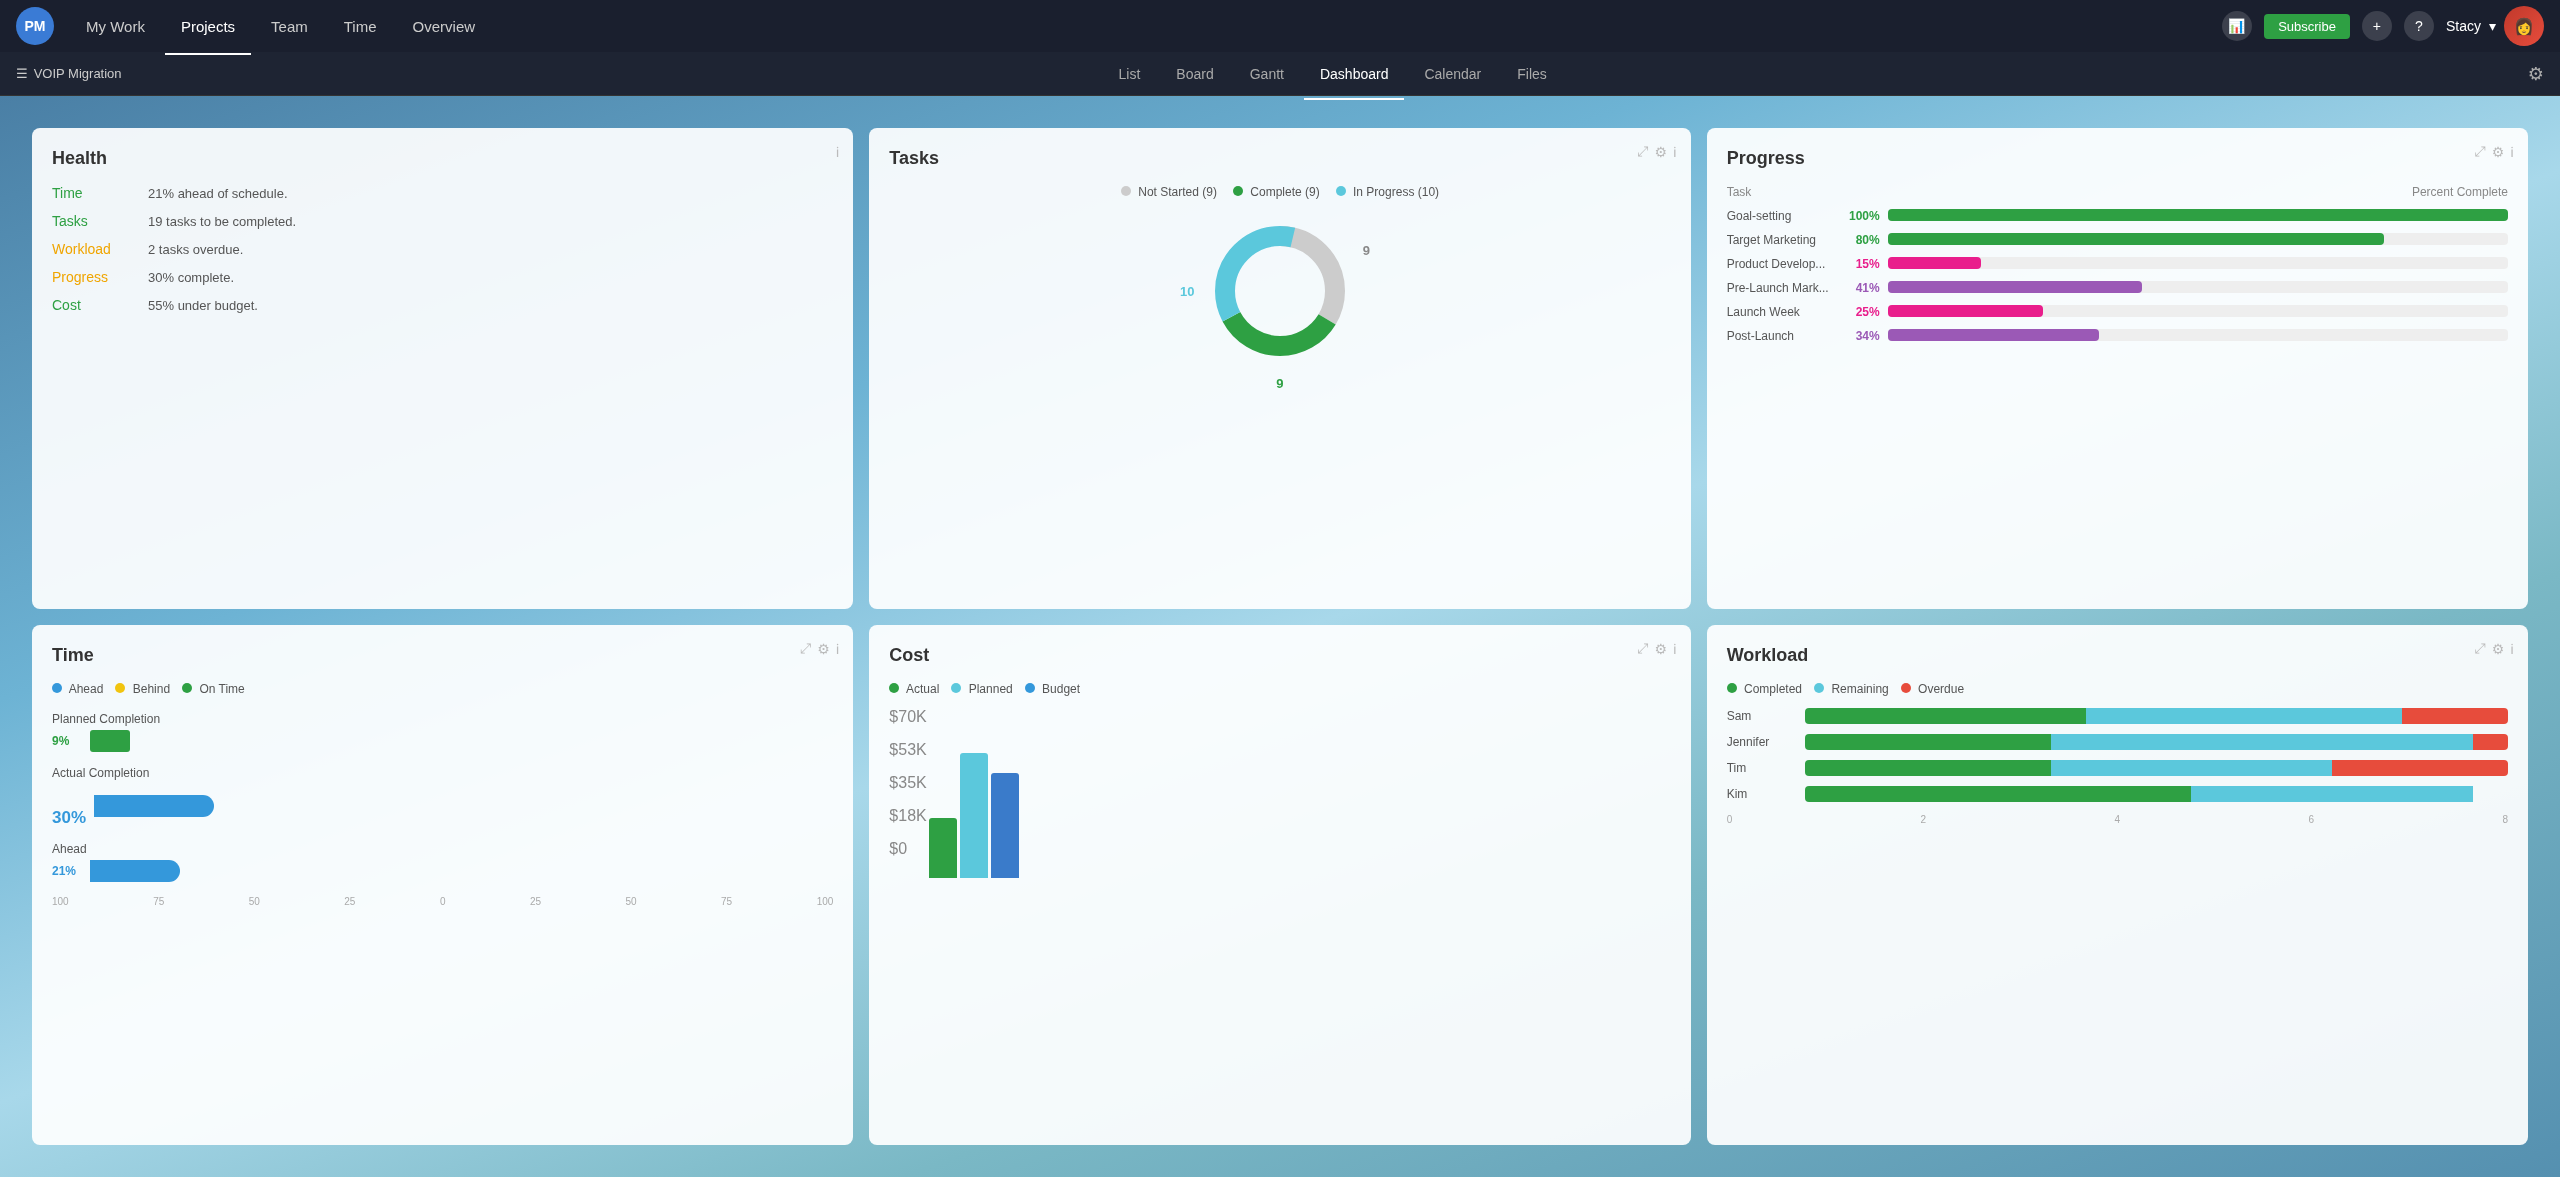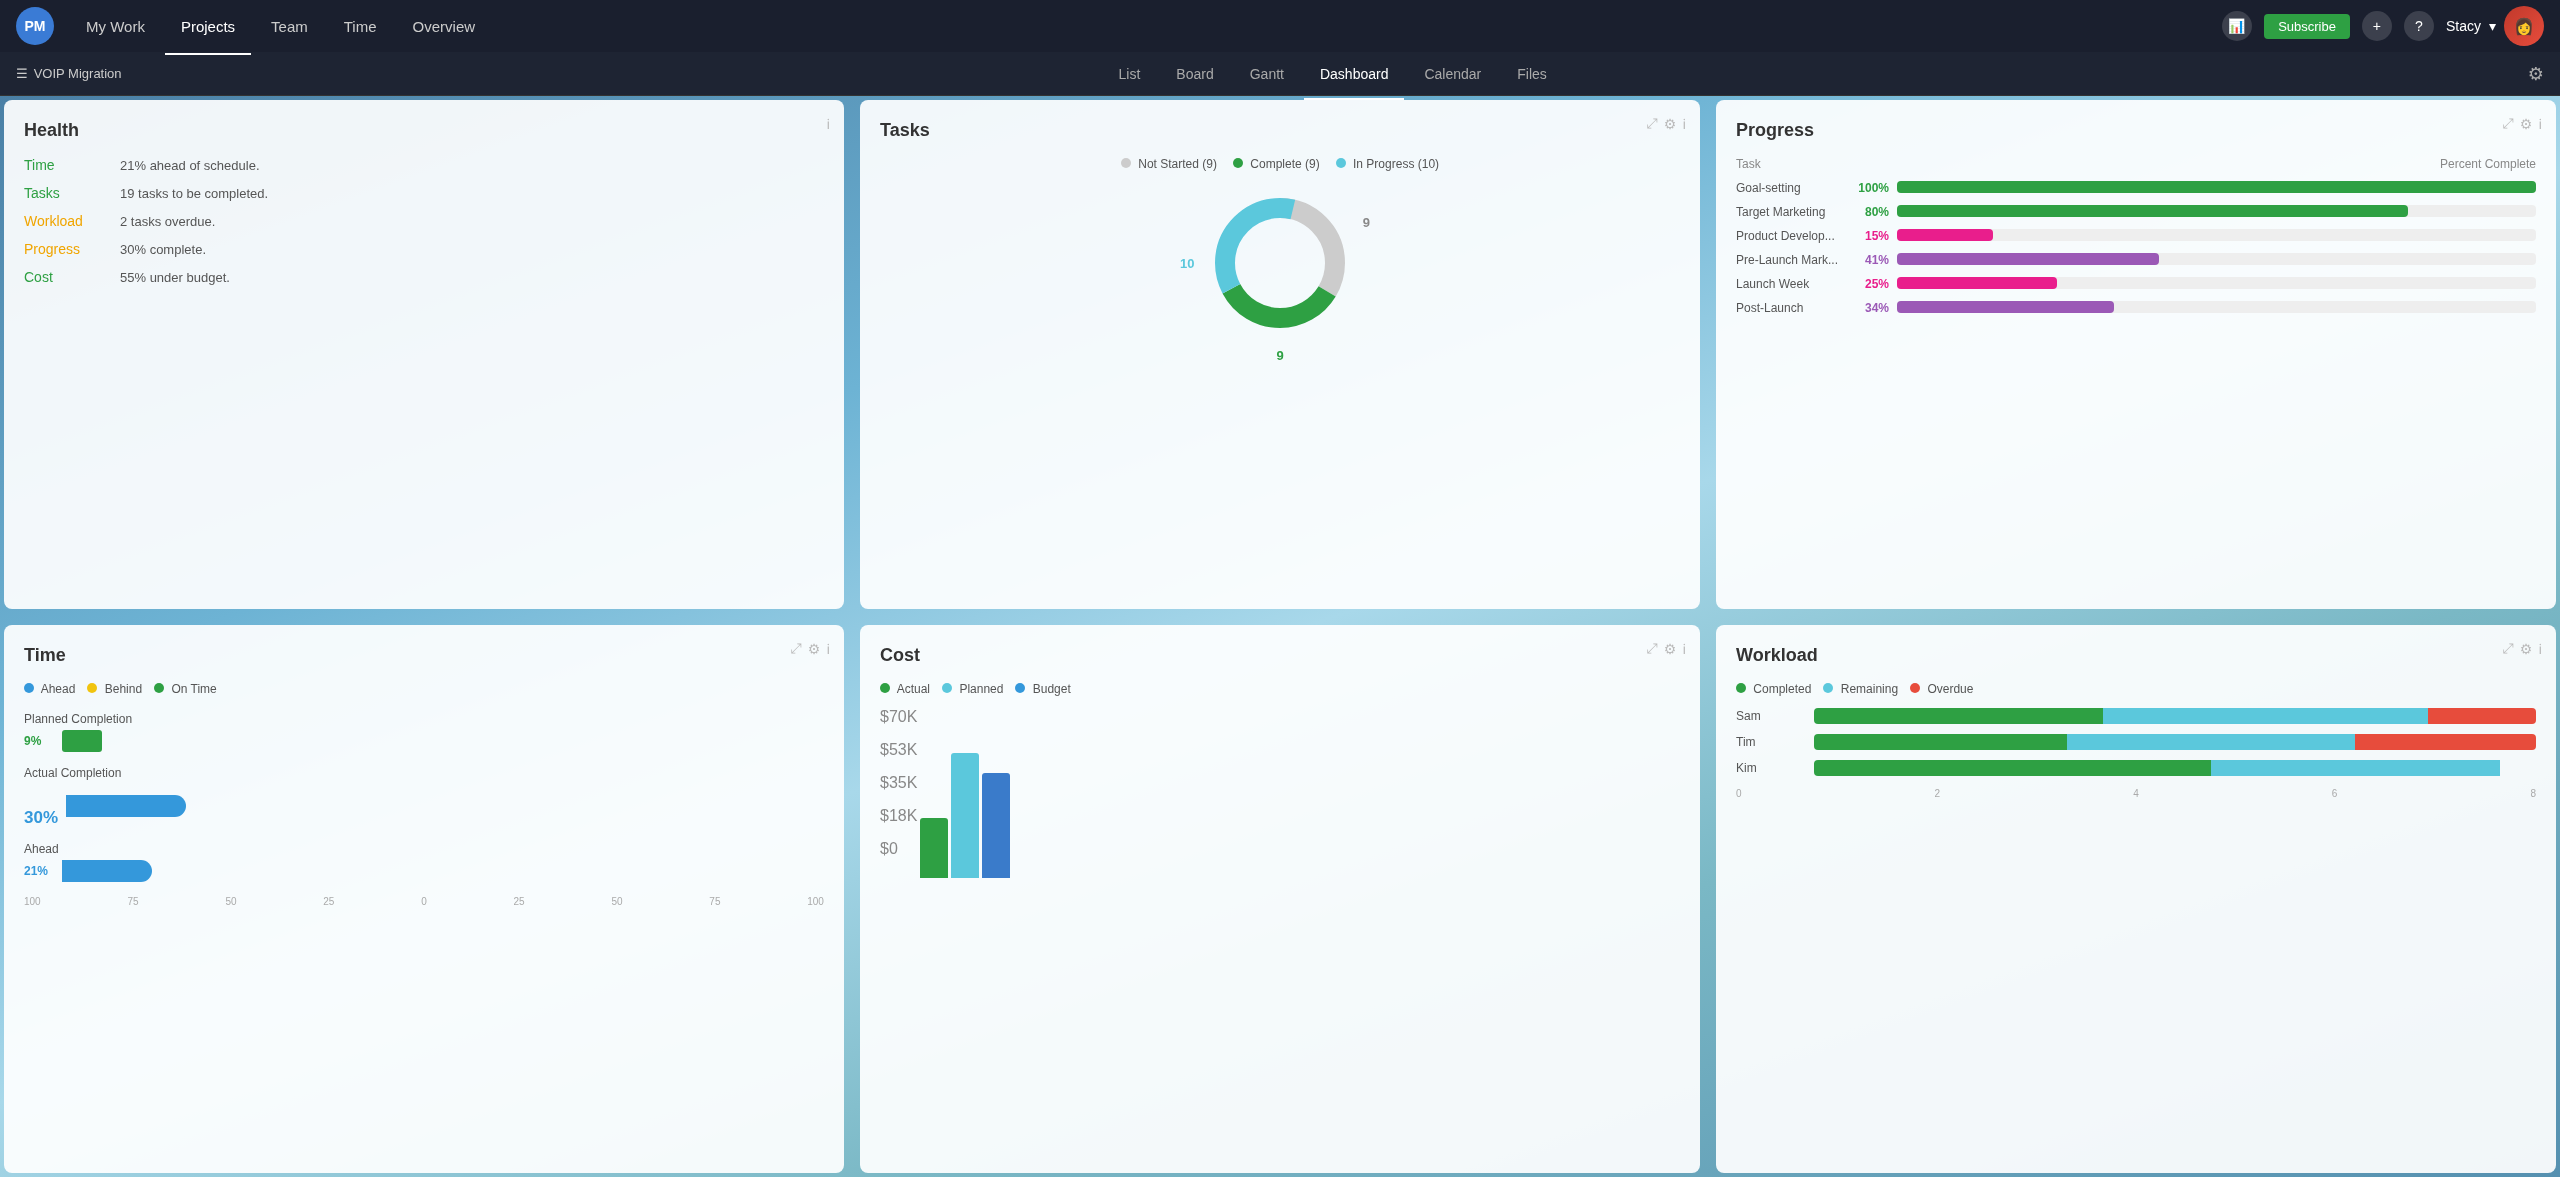--- a/index.html
+++ b/index.html
@@ -89,21 +89,21 @@
       height: 2px; background: white;
     }
     .settings-icon {
       margin-left: auto; color: #aaa; cursor: pointer; font-size: 18px;
     }
 
     
     .main-content {
       background: linear-gradient(160deg, #4a7fa5 0%, #6db3d4 30%, #a8d8ea 50%, #7ab8c5 70%, #5590b0 100%);
       min-height: calc(100vh - 96px);
-      padding: 4px;
+      padding: 32px;
       display: grid;
       grid-template-columns: 1fr 1fr 1fr;
       grid-template-rows: auto auto;
       gap: 16px;
     }
 
     
     .card {
       background: rgba(255,255,255,0.92);
       border-radius: 8px;
@@ -488,20 +488,28 @@
 
     <div class="workload-row">
       <span class="workload-name">Sam</span>
       <div class="workload-bar-wrap">
         <div class="workload-segment" style="width:40%; background:#2ea043;"></div>
         <div class="workload-segment" style="width:45%; background:#5bc8dc;"></div>
         <div class="workload-segment" style="width:15%; background:#e74c3c;"></div>
       </div>
     </div>
     <div class="workload-row">
+      <span class="workload-name">Jennifer</span>
+      <div class="workload-bar-wrap">
+        <div class="workload-segment" style="width:35%; background:#2ea043;"></div>
+        <div class="workload-segment" style="width:60%; background:#5bc8dc;"></div>
+        <div class="workload-segment" style="width:5%; background:#e74c3c;"></div>
+      </div>
+    </div>
+    <div class="workload-row">
       <span class="workload-name">Tim</span>
       <div class="workload-bar-wrap">
         <div class="workload-segment" style="width:35%; background:#2ea043;"></div>
         <div class="workload-segment" style="width:40%; background:#5bc8dc;"></div>
         <div class="workload-segment" style="width:25%; background:#e74c3c;"></div>
       </div>
     </div>
     <div class="workload-row">
       <span class="workload-name">Kim</span>
       <div class="workload-bar-wrap" style="width:60%;">

